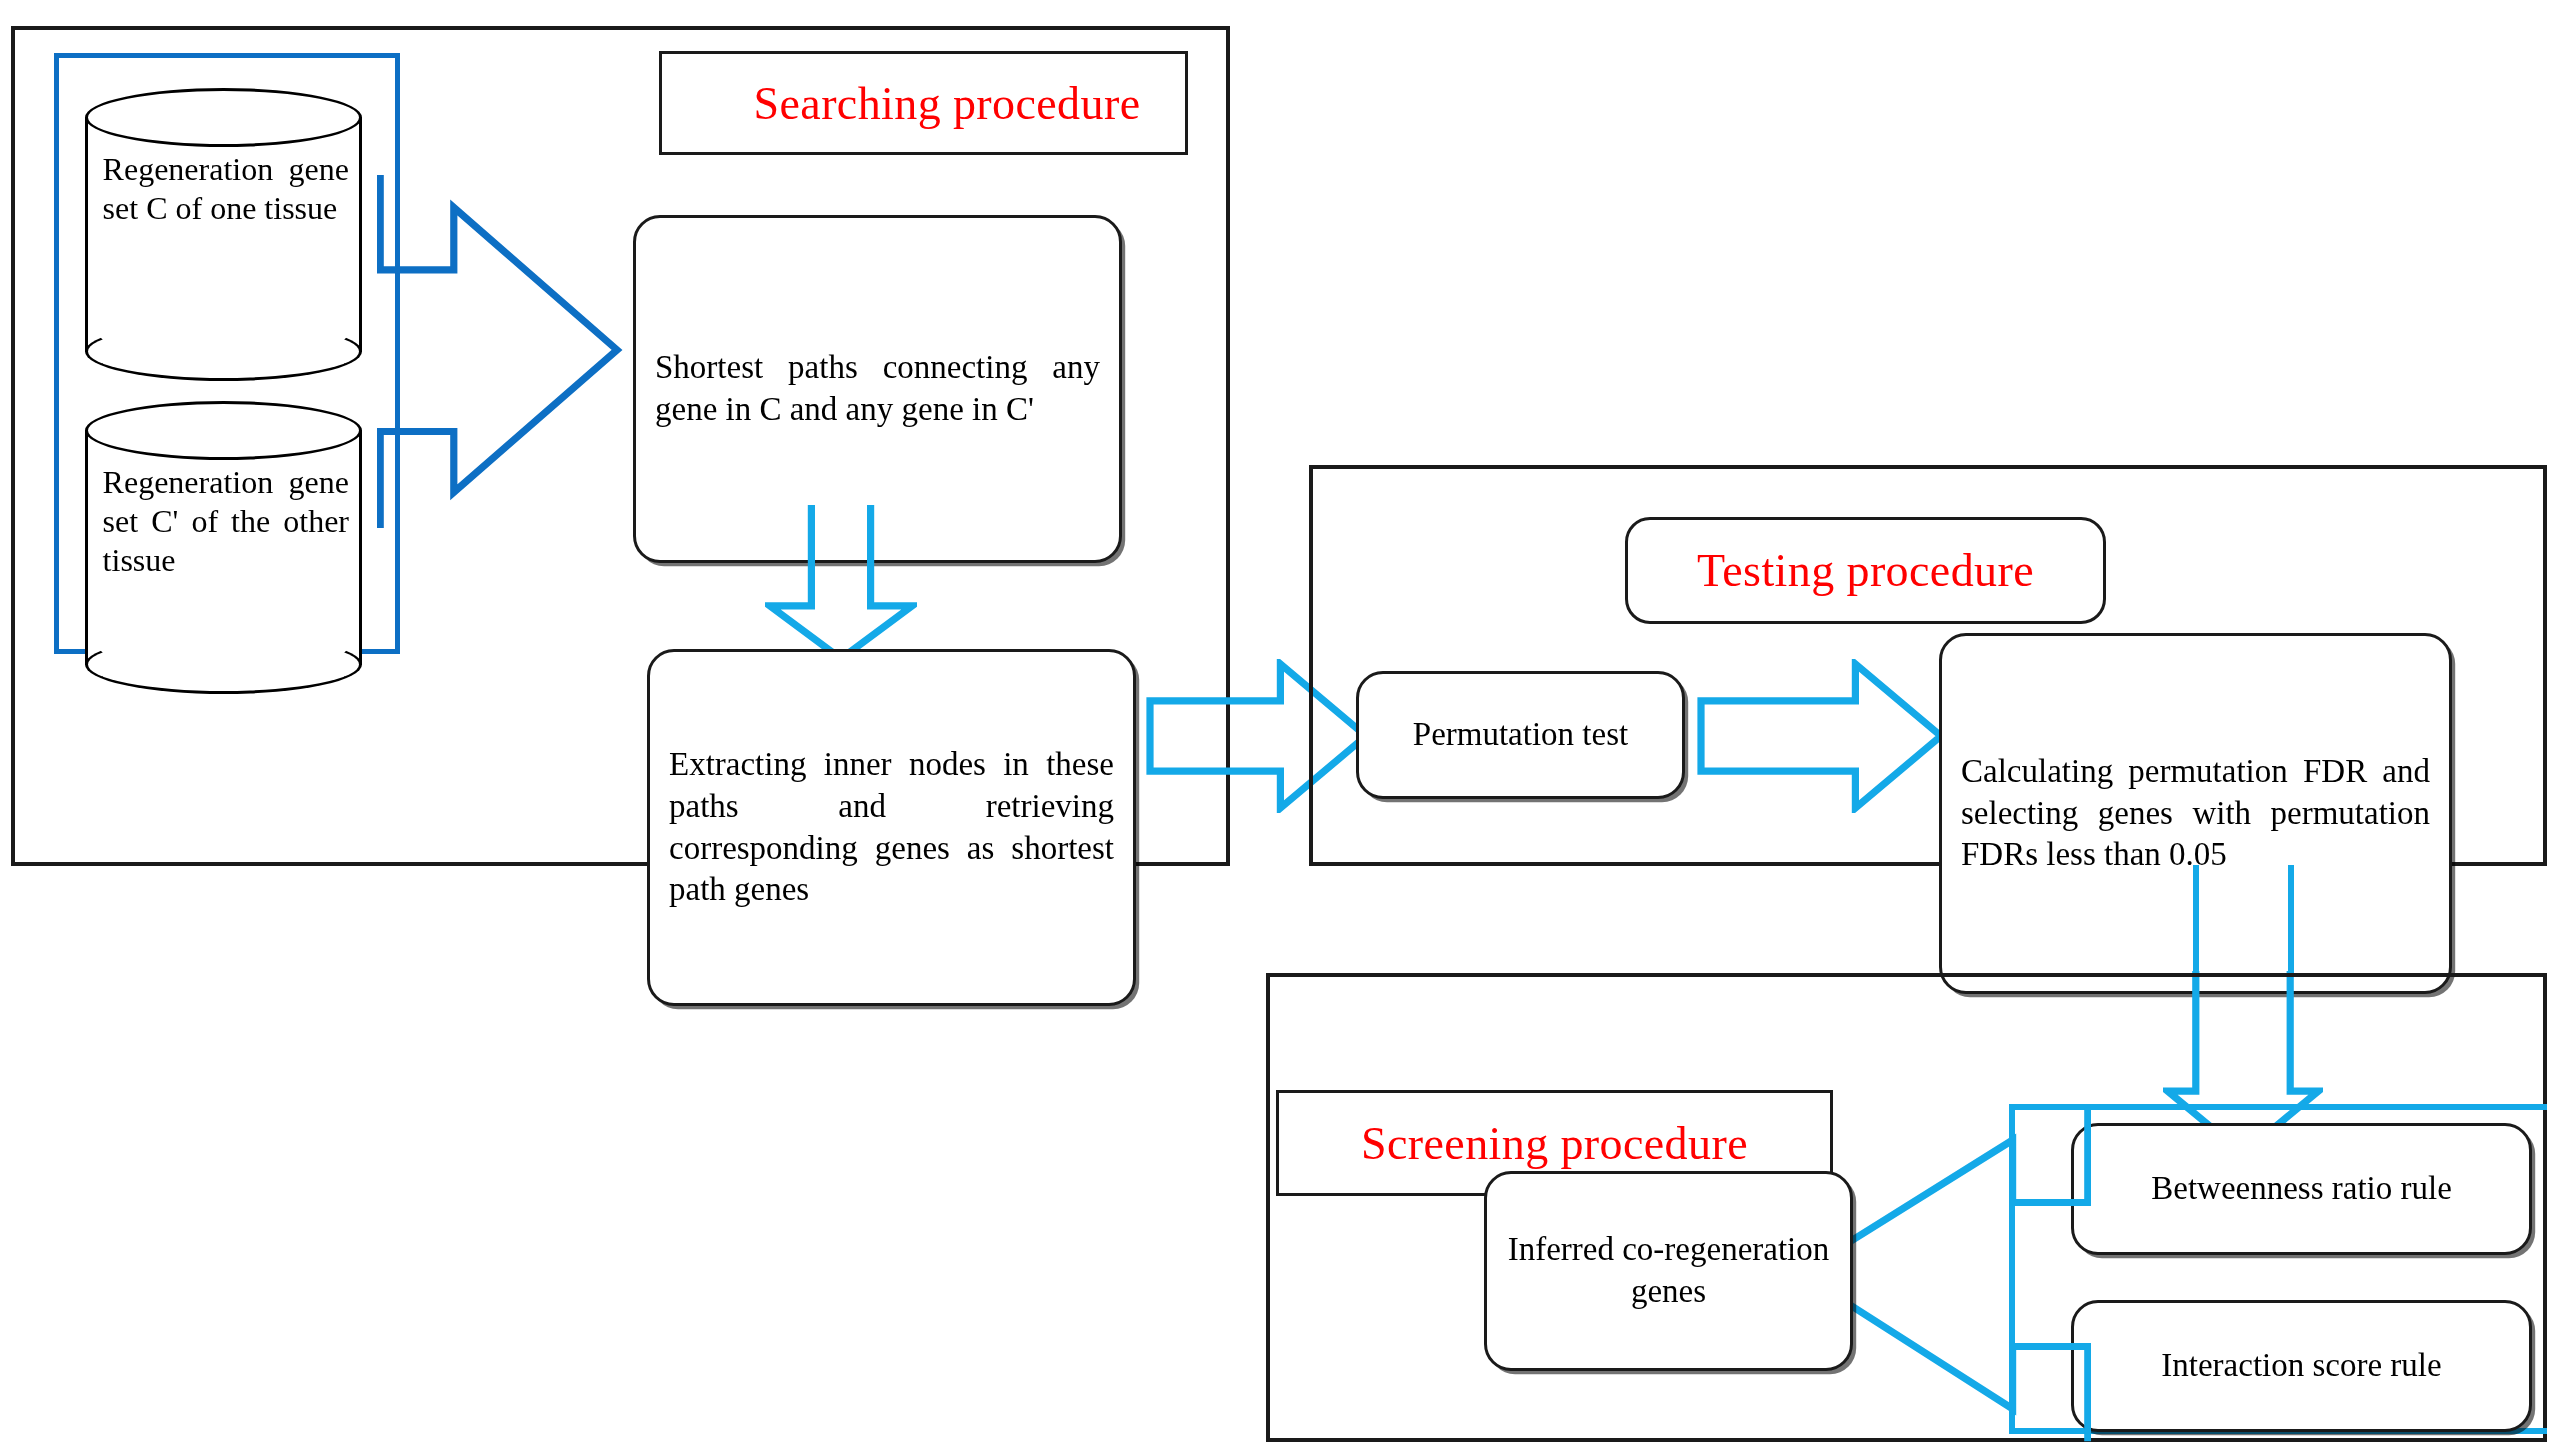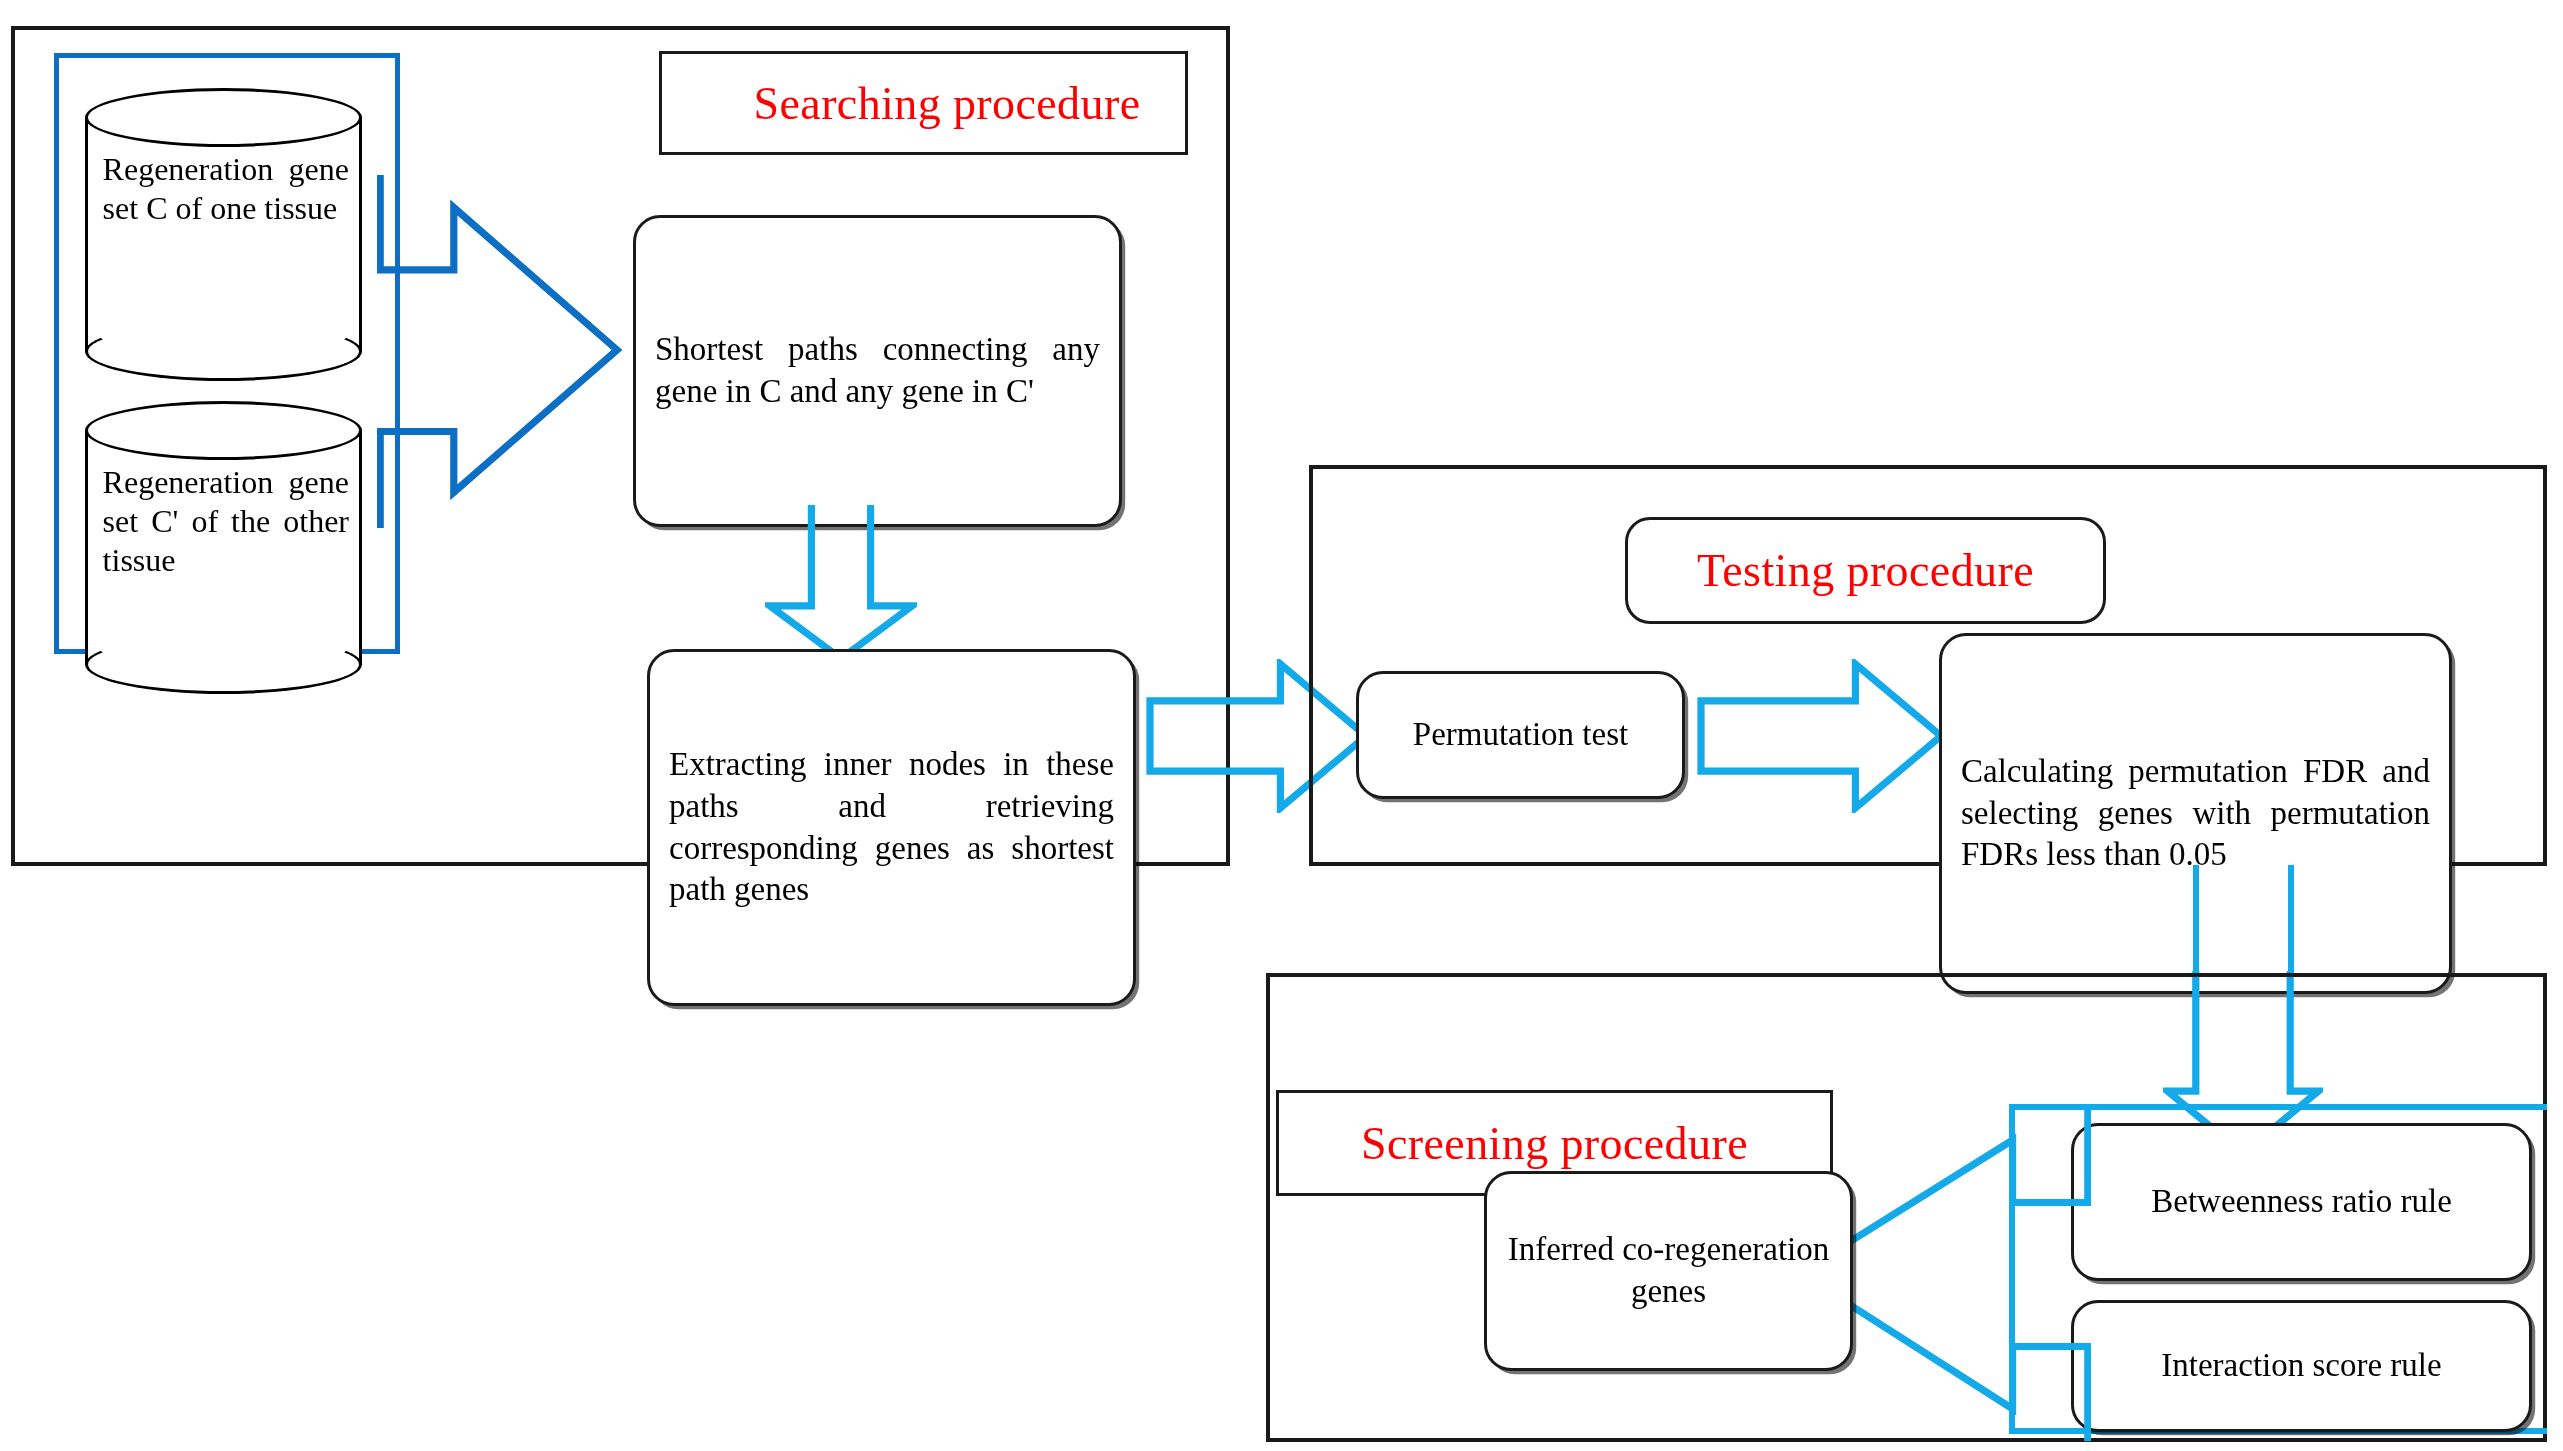--- a/index.html
+++ b/index.html
@@ -119,26 +119,26 @@
     line-height: 1.26;
     text-align: justify;
     text-align-last: left;
     box-sizing: border-box;
   }
   .rbox.center > span {
     text-align: center;
     text-align-last: center;
   }
 
-  #box-shortest   { left: 633px;  top: 215px; width: 489px; height: 312px; }
+  #box-shortest   { left: 633px;  top: 215px; width: 489px; height: 348px; }
   #box-extract    { left: 633px;  top: 649px; width: 489px; height: 357px; margin-left: 14px; }
   #box-permtest   { left: 1356px; top: 671px; width: 329px; height: 128px; }
   #box-fdr        { left: 1939px; top: 633px; width: 513px; height: 361px; }
   #box-inferred   { left: 1484px; top: 1171px; width: 369px; height: 200px; }
-  #box-btwn       { left: 2071px; top: 1123px; width: 461px; height: 158px; }
+  #box-btwn       { left: 2071px; top: 1123px; width: 461px; height: 132px; }
   #box-interact   { left: 2071px; top: 1300px; width: 461px; height: 132px; }
 
   
   .arrow { position: absolute; }
   #arrow-merge-genes { left: 377px;  top: 175px;  width: 248px;  height: 353px; }
   #arrow-down-search { left: 765px;  top: 505px;  width: 152px;  height: 157px; }
   #arrow-search-test { left: 1146px; top: 659px;  width: 224px;  height: 154px; }
   #arrow-perm-fdr    { left: 1697px; top: 659px;  width: 248px;  height: 154px; }
   #arrow-test-screen { left: 2163px; top: 971px; width: 160px;  height: 186px; }
   #arrow-merge-rules { left: 1795px; top: 1106px; width: 296px;  height: 337px; }

